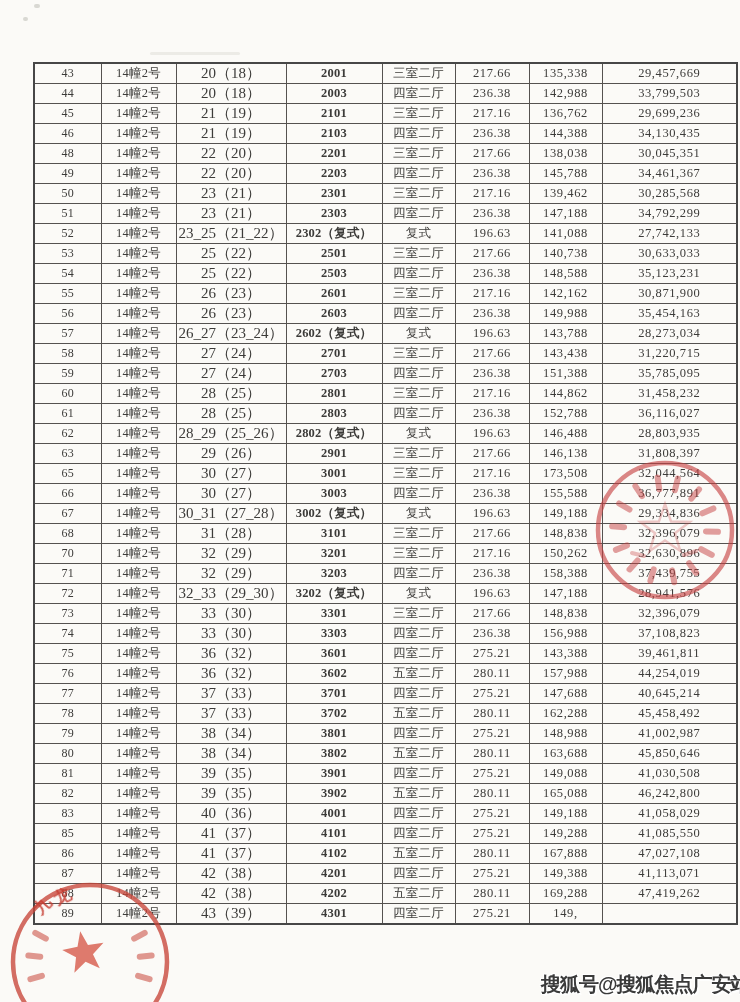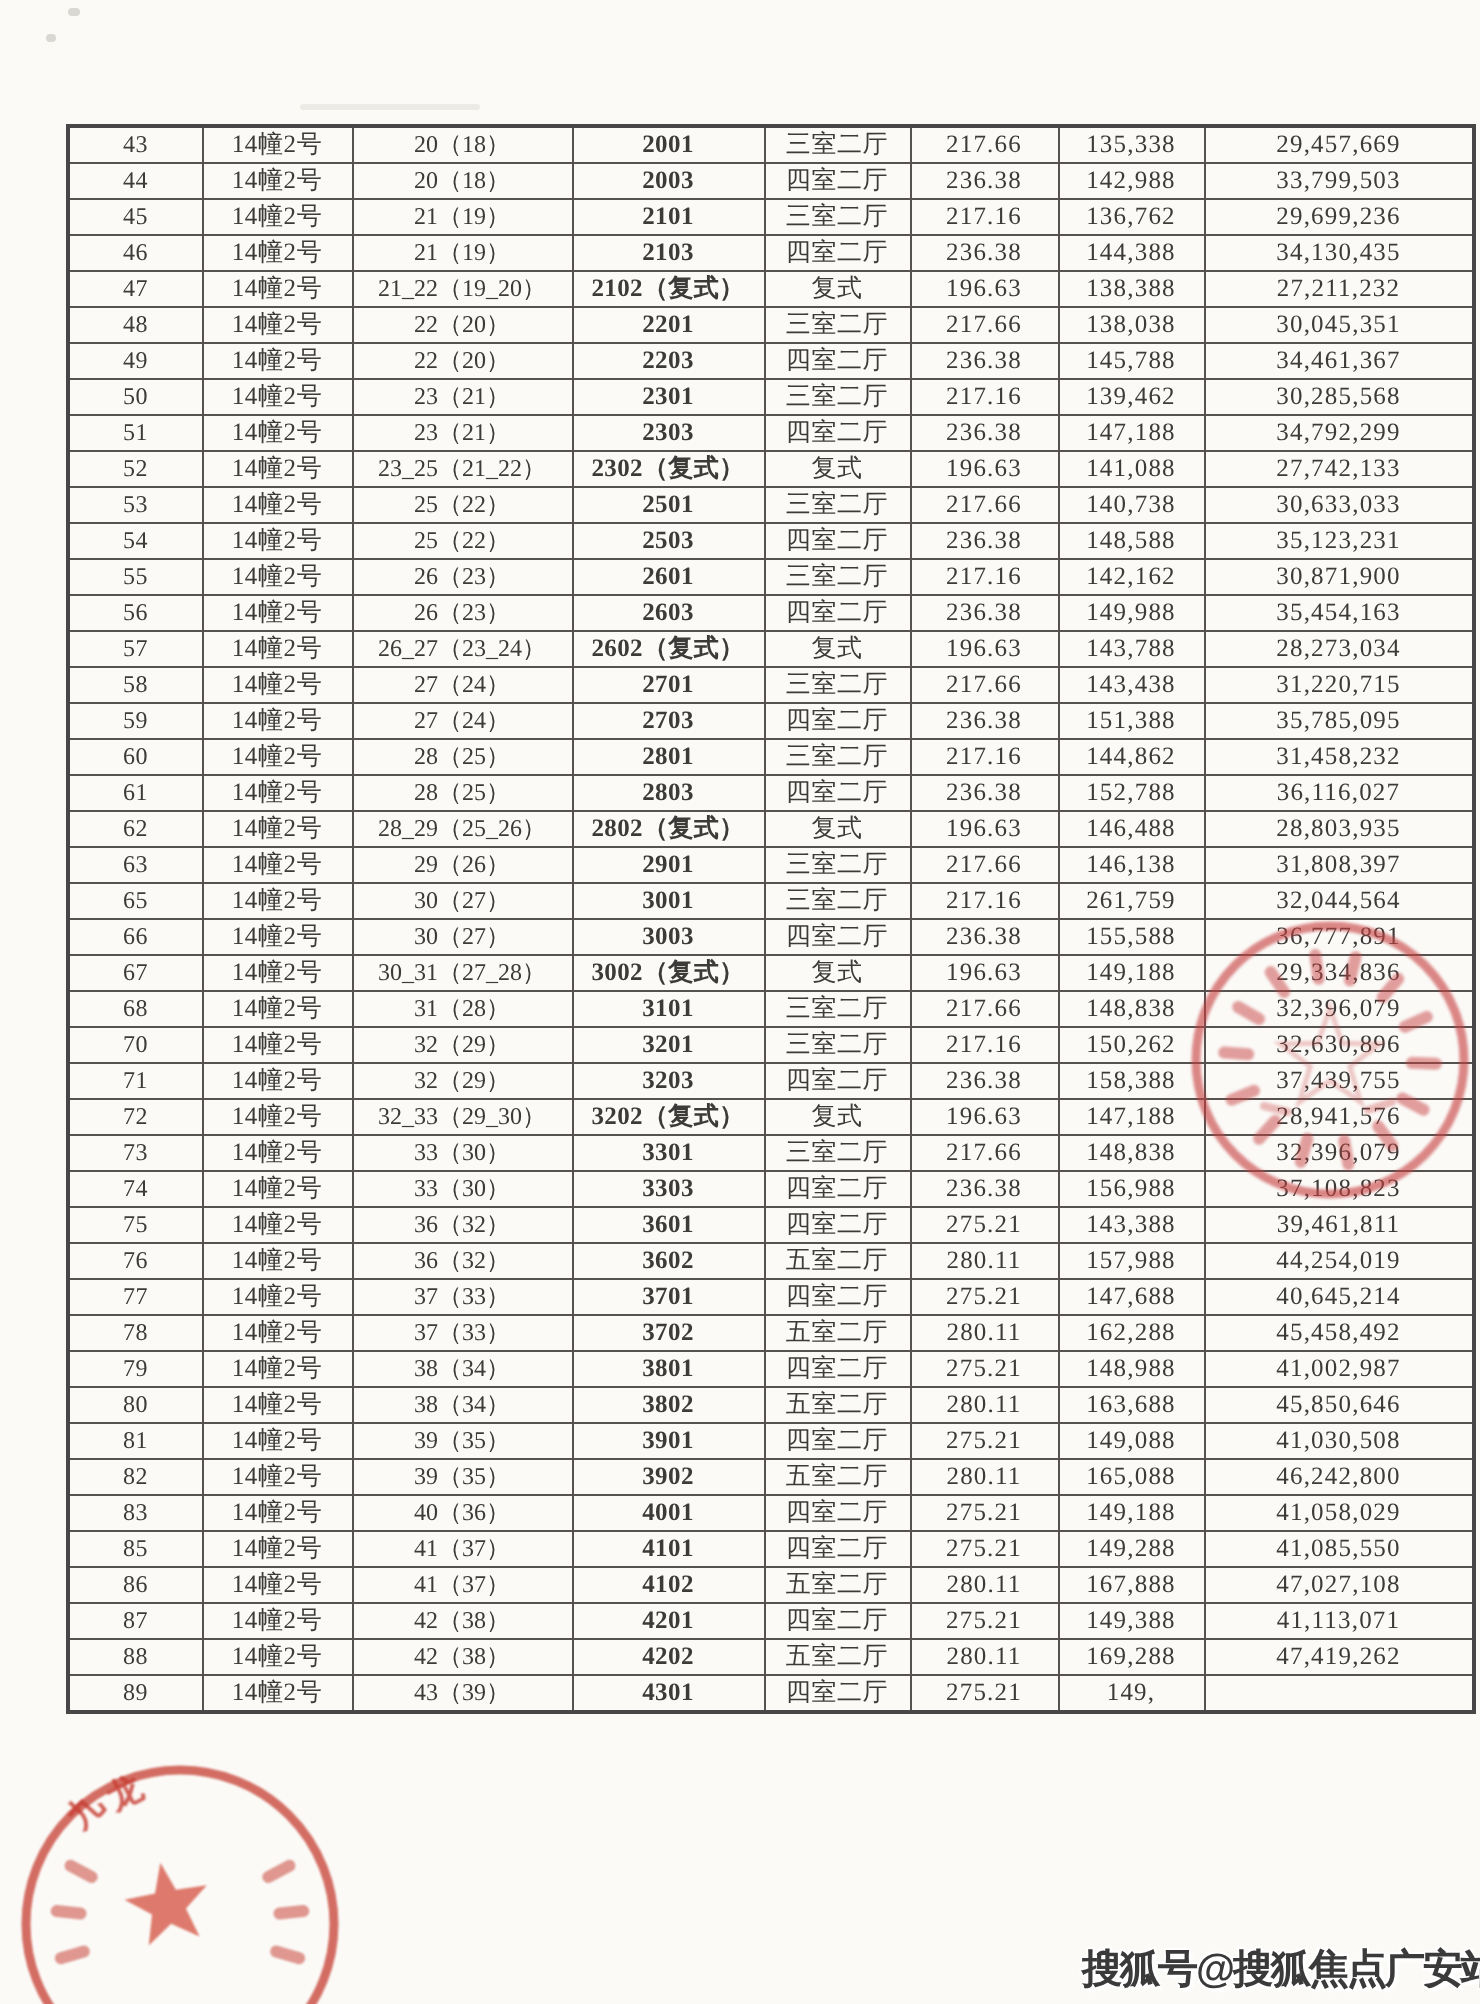--- a/index.html
+++ b/index.html
@@ -15,21 +15,21 @@
     border:2px solid #474747;
   }
   table.price td{
     border:1px solid #555250;
     text-align:center;vertical-align:middle;
     font-size:12.5px;color:#3c3b39;
     padding:0;white-space:nowrap;overflow:hidden;
     letter-spacing:.3px;
   }
   table.price td.col-index{font-size:12px;}
-  table.price td.col-floor{font-size:12px;letter-spacing:0;}
+  table.price td.col-floor{font-size:15px;letter-spacing:0;}
   table.price td.col-room{letter-spacing:.2px;font-weight:bold;}
   table.price td.col-unit_price,
   table.price td.col-total_price,
   table.price td.col-area{font-size:12.5px;letter-spacing:.6px;}
   
   .seal{position:absolute;pointer-events:none;}
   .seal-right{left:580px;top:455px;width:160px;height:150px;}
   .seal-bottom{left:6px;top:878px;width:178px;height:124px;overflow:visible;}
   .seal-char{
     position:absolute;color:rgba(198,58,48,.82);
@@ -105,30 +105,20 @@
           <td class="col-index">46</td>
           <td class="col-building">14幢2号</td>
           <td class="col-floor">21（19）</td>
           <td class="col-room">2103</td>
           <td class="col-layout">四室二厅</td>
           <td class="col-area">236.38</td>
           <td class="col-unit_price">144,388</td>
           <td class="col-total_price">34,130,435</td>
         </tr>
         <tr>
-          <td class="col-index">47</td>
-          <td class="col-building">14幢2号</td>
-          <td class="col-floor">21_22（19_20）</td>
-          <td class="col-room">2102（复式）</td>
-          <td class="col-layout">复式</td>
-          <td class="col-area">196.63</td>
-          <td class="col-unit_price">138,388</td>
-          <td class="col-total_price">27,211,232</td>
-        </tr>
-        <tr>
           <td class="col-index">48</td>
           <td class="col-building">14幢2号</td>
           <td class="col-floor">22（20）</td>
           <td class="col-room">2201</td>
           <td class="col-layout">三室二厅</td>
           <td class="col-area">217.66</td>
           <td class="col-unit_price">138,038</td>
           <td class="col-total_price">30,045,351</td>
         </tr>
         <tr>
@@ -281,21 +271,21 @@
           <td class="col-unit_price">146,138</td>
           <td class="col-total_price">31,808,397</td>
         </tr>
         <tr>
           <td class="col-index">65</td>
           <td class="col-building">14幢2号</td>
           <td class="col-floor">30（27）</td>
           <td class="col-room">3001</td>
           <td class="col-layout">三室二厅</td>
           <td class="col-area">217.16</td>
-          <td class="col-unit_price">261,759</td>
+          <td class="col-unit_price">173,508</td>
           <td class="col-total_price">32,044,564</td>
         </tr>
         <tr>
           <td class="col-index">66</td>
           <td class="col-building">14幢2号</td>
           <td class="col-floor">30（27）</td>
           <td class="col-room">3003</td>
           <td class="col-layout">四室二厅</td>
           <td class="col-area">236.38</td>
           <td class="col-unit_price">155,588</td>

